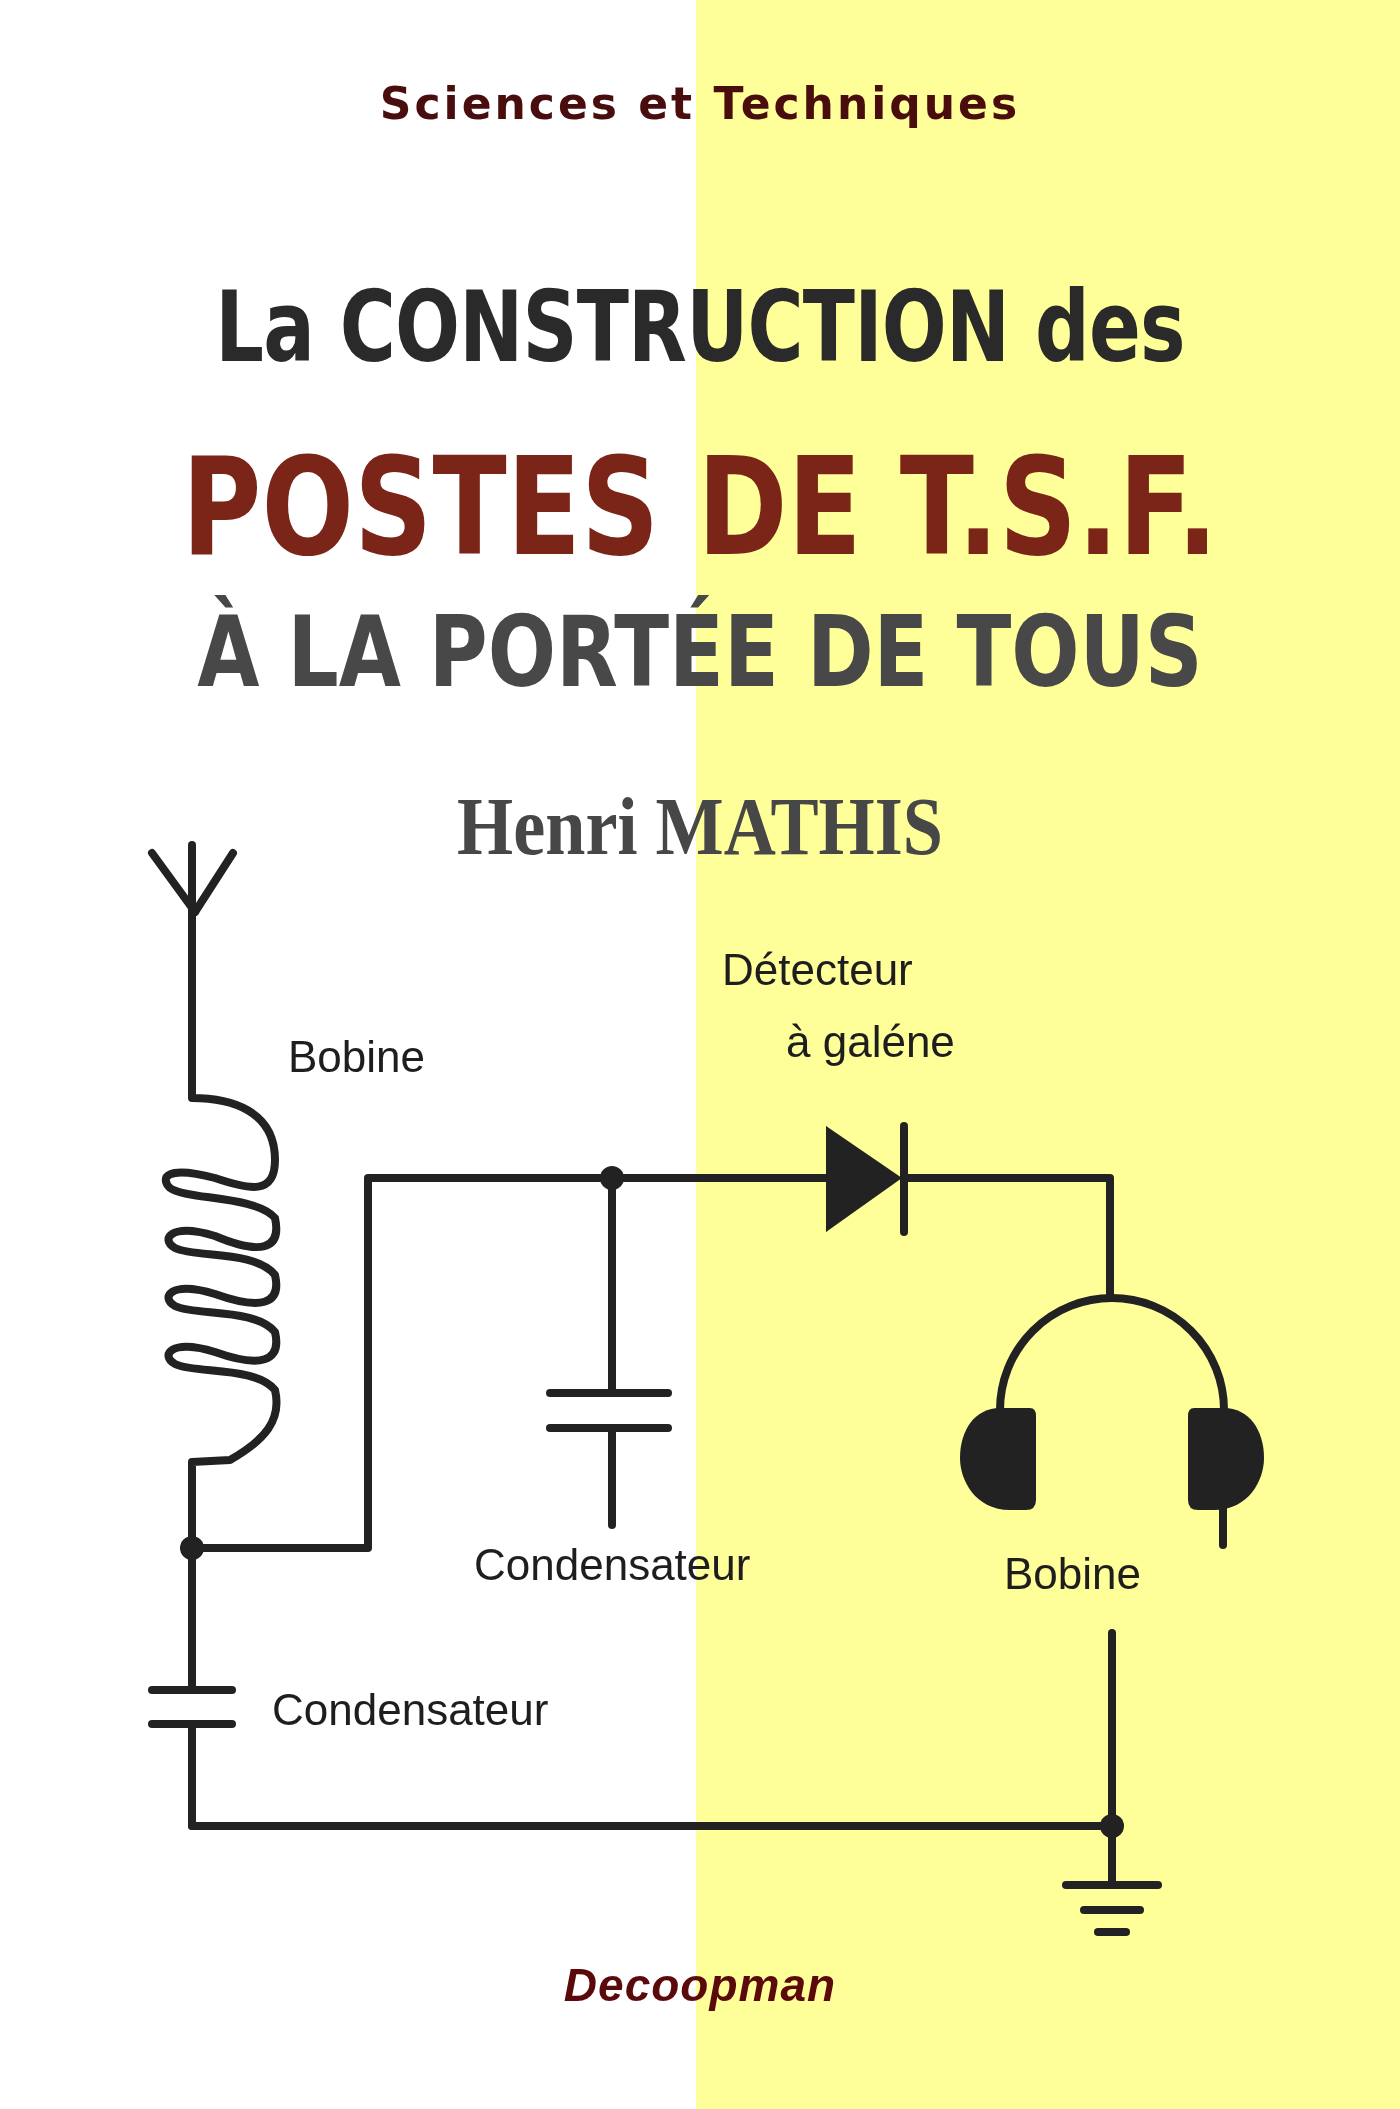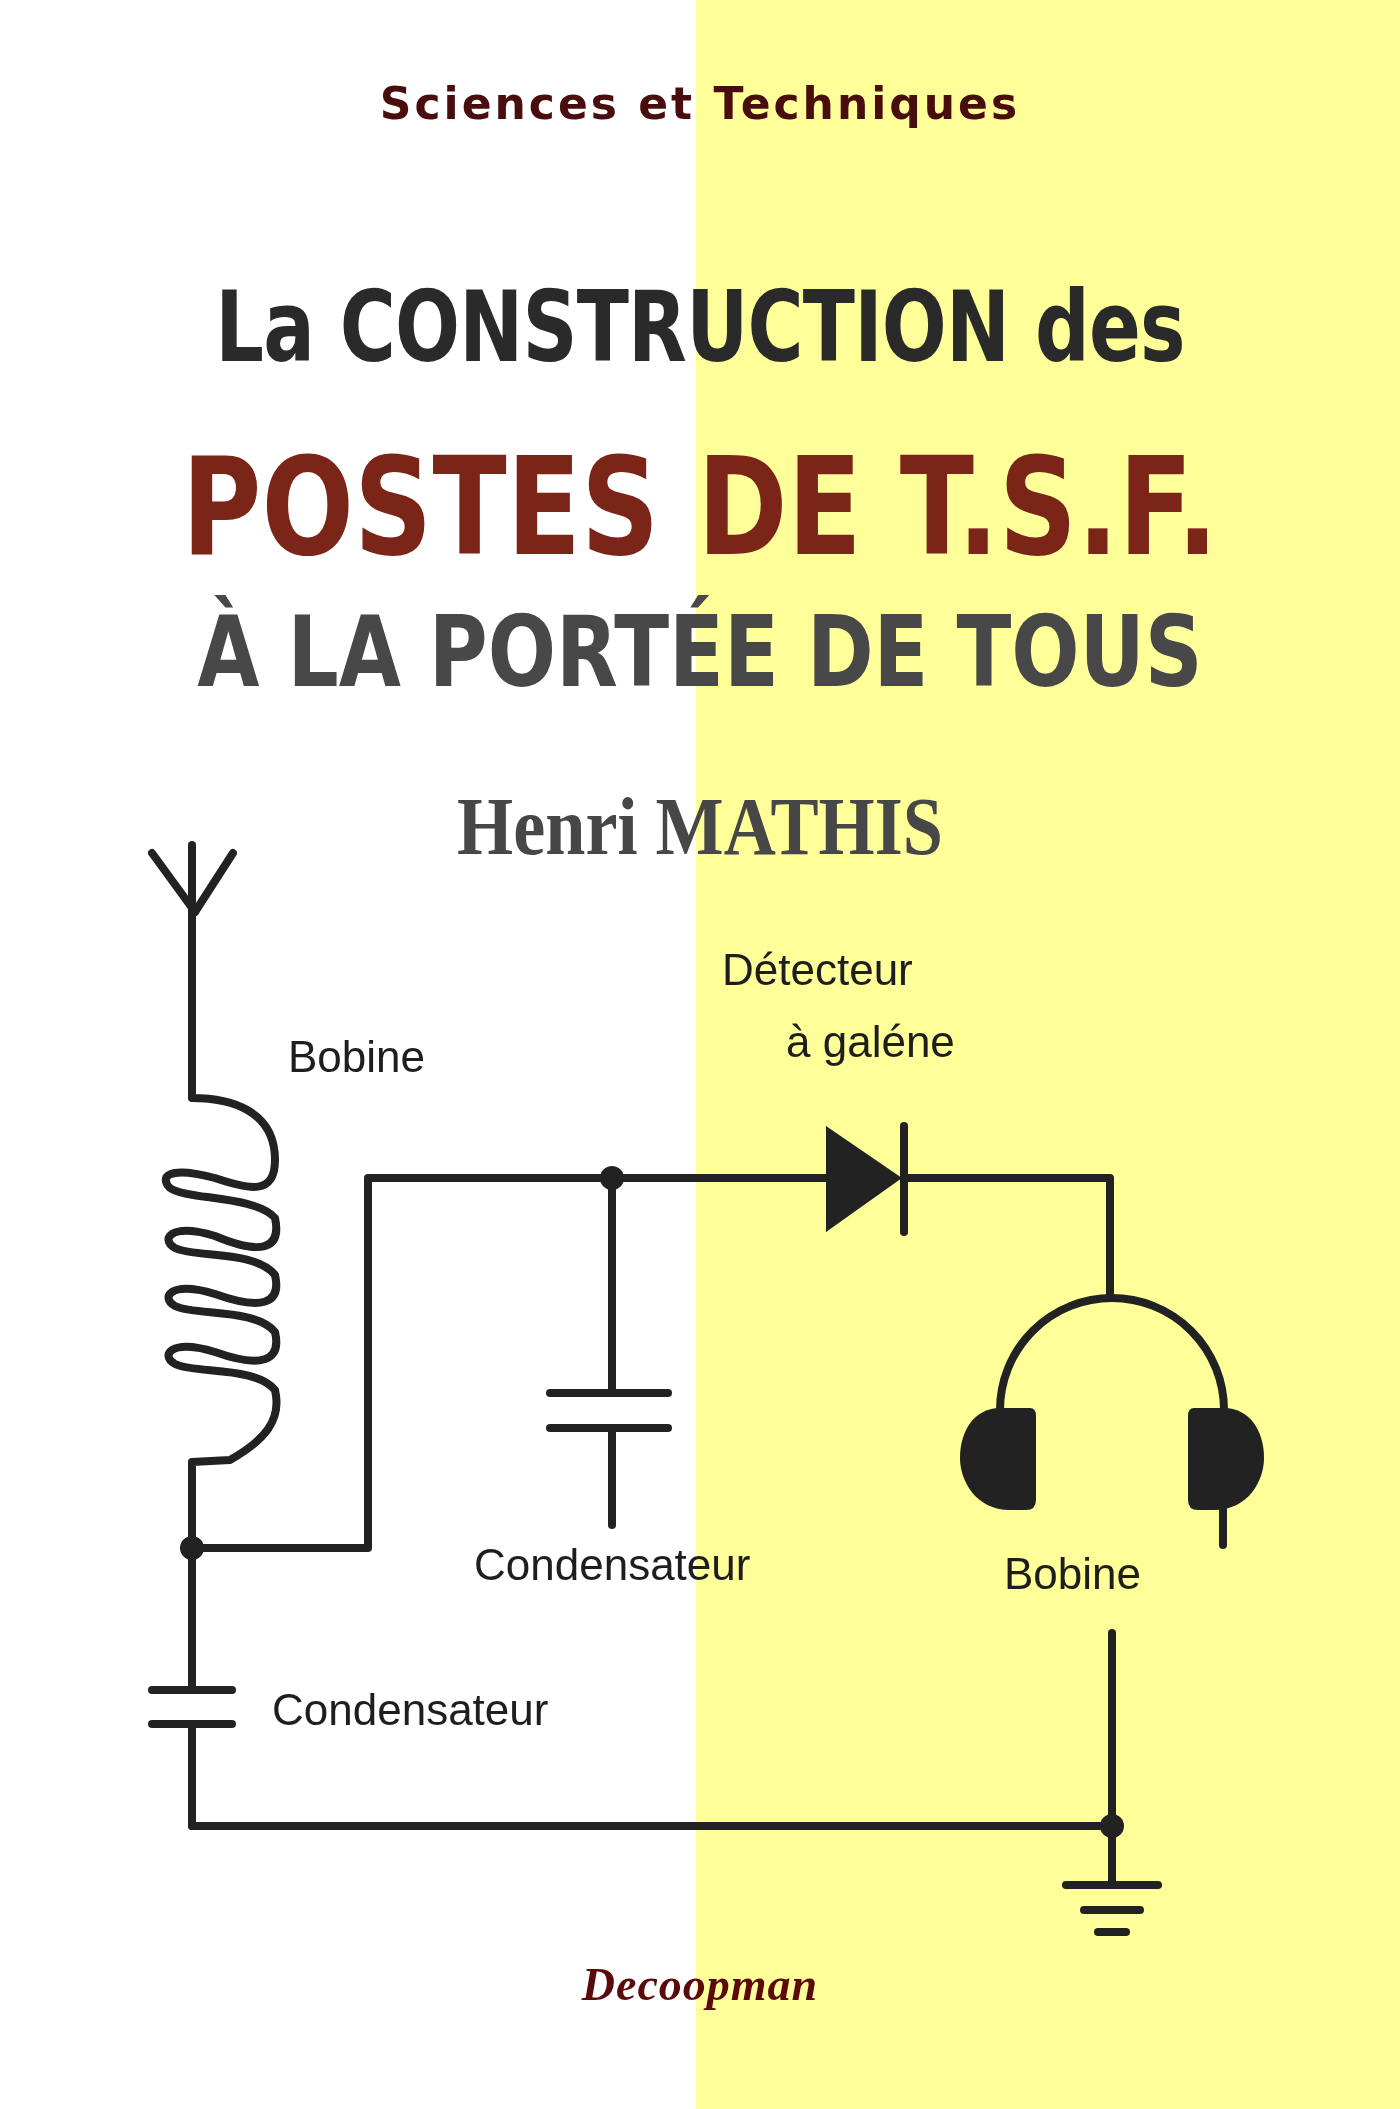--- a/index.html
+++ b/index.html
@@ -29,21 +29,21 @@
     position: absolute; left: 0; width: 1400px; top: 780px; text-align: center;
     font-family: "Liberation Serif", serif; font-weight: bold; font-size: 82px;
     color: #474747; transform: scaleX(0.88);
   }
   .label {
     position: absolute; font-family: "Liberation Sans", sans-serif;
     font-size: 44px; color: #1e1e1e; white-space: nowrap; line-height: 1;
   }
   .publisher {
     position: absolute; left: 0; width: 1400px; top: 1958px; text-align: center;
-    font-family: Liberation Serif, serif; font-weight: bold; font-style: italic;
+    font-family: Liberation Sans, sans-serif; font-weight: bold; font-style: italic;
     font-size: 46px; color: #5a0a0a; letter-spacing: 1px;
   }
   svg.circuit { position: absolute; left: 0; top: 0; }
 </style>
 </head>
 <body>
 
 <div class="yellow-half"></div>
 
 <div class="series">Sciences et Techniques</div>

